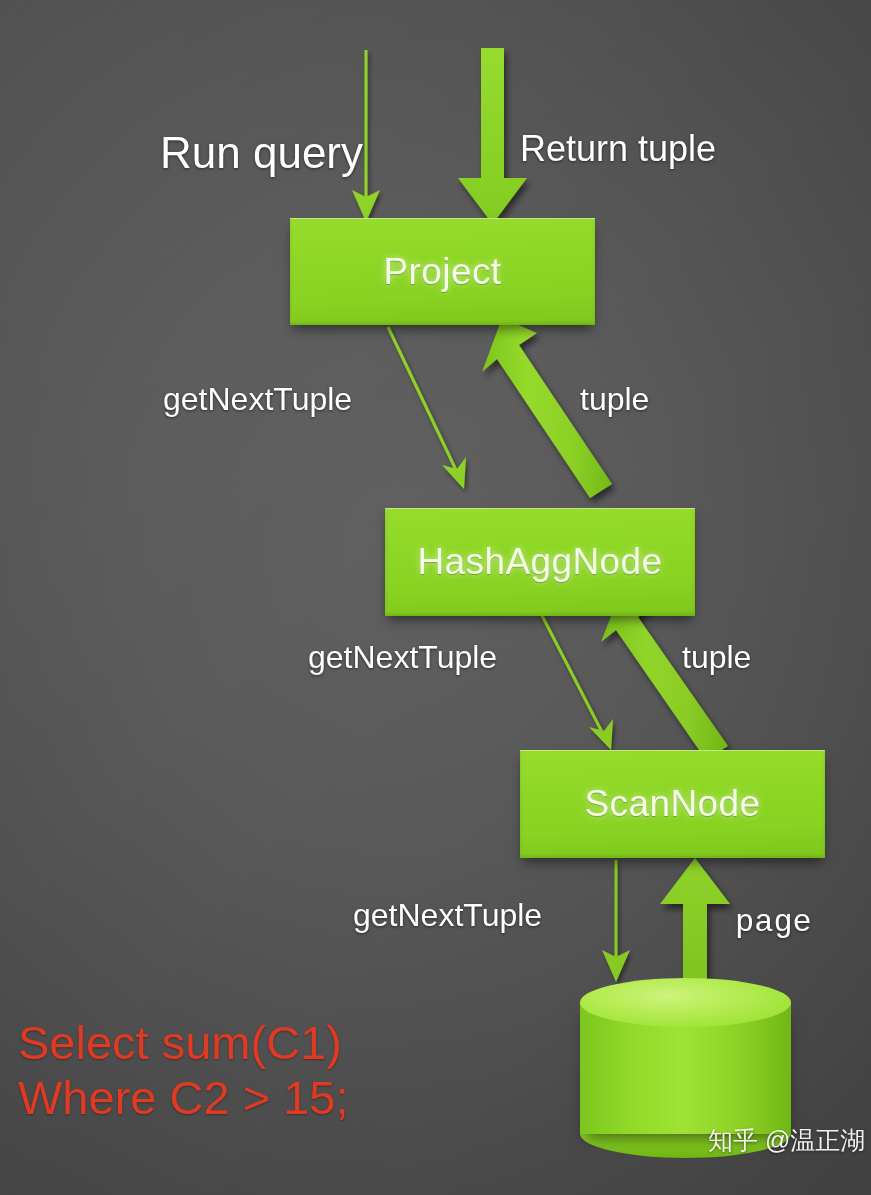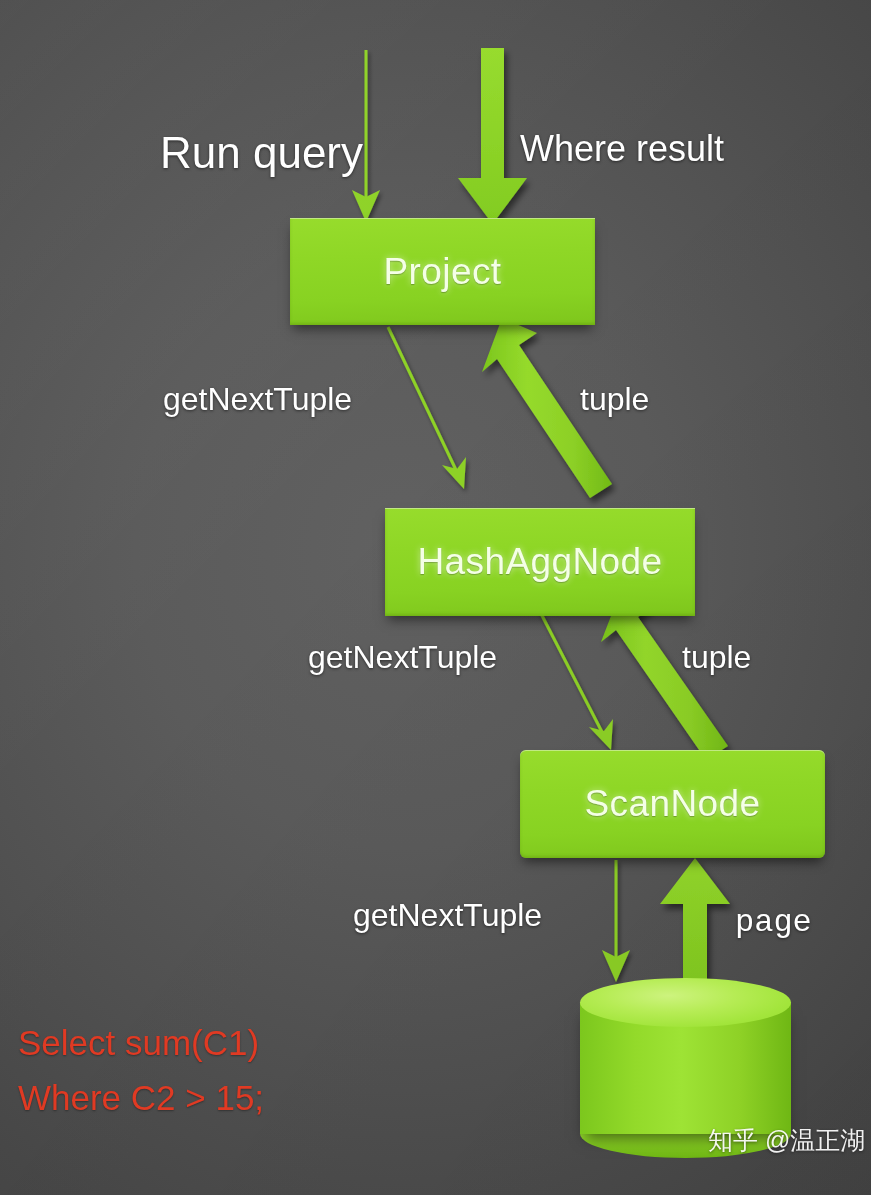--- a/index.html
+++ b/index.html
@@ -27,21 +27,21 @@
     text-shadow:0 0 7px rgba(255,255,255,0.55), 0 1px 1px rgba(40,70,0,0.45);
     background:linear-gradient(178deg,#97dc2c 0%,#8fd726 35%,#88d222 72%,#7ec61c 100%);
     box-shadow:
       0 7px 11px -3px rgba(0,0,0,0.50),
       inset 0 1px 0 rgba(255,255,255,0.42),
       inset 0 -2px 3px rgba(80,130,0,0.30);
     z-index:4;
   }
   #node-project  {left:290px;top:218px;width:305px;height:107px;justify-content:center;}
   #node-hashagg  {left:385px;top:508px;width:310px;height:108px;}
-  #node-scan     {left:520px;top:750px;width:305px;height:108px;border-radius:6px;}
+  #node-scan     {left:520px;top:750px;width:305px;height:108px;}
 
   
   #cylinder{position:absolute;left:580px;top:978px;width:211px;height:178px;z-index:3;}
   .cyl-body{
     position:absolute;left:0;top:24px;width:211px;height:132px;
     background:linear-gradient(90deg,#7cc71d 0%,#93da2a 26%,#9ee335 48%,#8ed126 76%,#6fb714 100%);
     box-shadow:0 9px 14px -5px rgba(0,0,0,0.55);
   }
   .cyl-top{
     position:absolute;left:0;top:0;width:211px;height:49px;border-radius:50%;
@@ -62,21 +62,21 @@
   #lbl-gnt-1        {left:163px;top:381px;font-size:32px;}
   #lbl-tuple-1      {left:580px;top:381px;font-size:32px;}
   #lbl-gnt-2        {left:308px;top:639px;font-size:32px;}
   #lbl-tuple-2      {left:682px;top:639px;font-size:32px;}
   #lbl-gnt-3        {left:353px;top:897px;font-size:32px;}
   #lbl-page         {left:735px;top:904px;font-size:32px;font-family:Liberation Mono, monospace;}
 
   
   #sql{
     position:absolute;left:18px;top:1015px;z-index:6;
-    color:#e03a23;font-size:35px;line-height:55px;
+    color:#e03a23;font-size:47px;line-height:55px;
     text-shadow:0 1px 2px rgba(0,0,0,0.35);
   }
   #sql div{white-space:pre;}
 
   
   #watermark{
     position:absolute;left:708px;top:1124px;z-index:9;
     color:rgba(255,255,255,0.93);font-size:25px;white-space:nowrap;
     text-shadow:0 1px 3px rgba(0,0,0,0.45);
   }
@@ -155,21 +155,21 @@
     <span>ScanNode</span>
   </div>
 
   <div id="cylinder">
     <div class="cyl-bottom"></div>
     <div class="cyl-body"></div>
     <div class="cyl-top"></div>
   </div>
 
   <div class="lbl" id="lbl-run-query">Run query</div>
-  <div class="lbl" id="lbl-return-result">Where result</div>
+  <div class="lbl" id="lbl-return-result">Return tuple</div>
   <div class="lbl" id="lbl-gnt-1">getNextTuple</div>
   <div class="lbl" id="lbl-tuple-1">tuple</div>
   <div class="lbl" id="lbl-gnt-2">getNextTuple</div>
   <div class="lbl" id="lbl-tuple-2">tuple</div>
   <div class="lbl" id="lbl-gnt-3">getNextTuple</div>
   <div class="lbl" id="lbl-page">page</div>
 
   <div id="sql">
     <div>Select sum(C1)</div>
     <div>Where C2 &gt; 15;</div>

